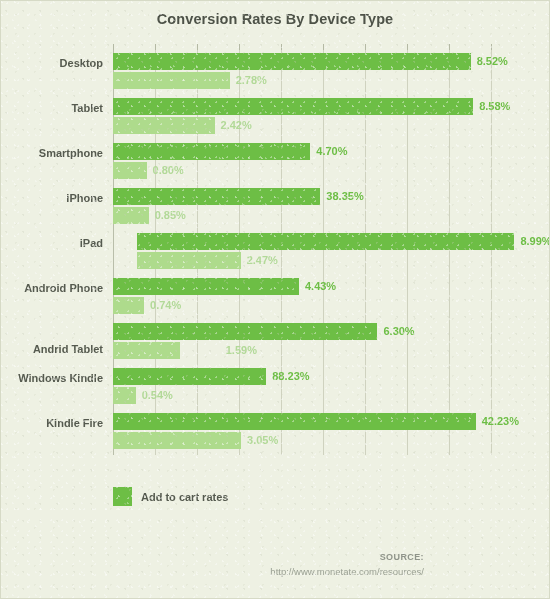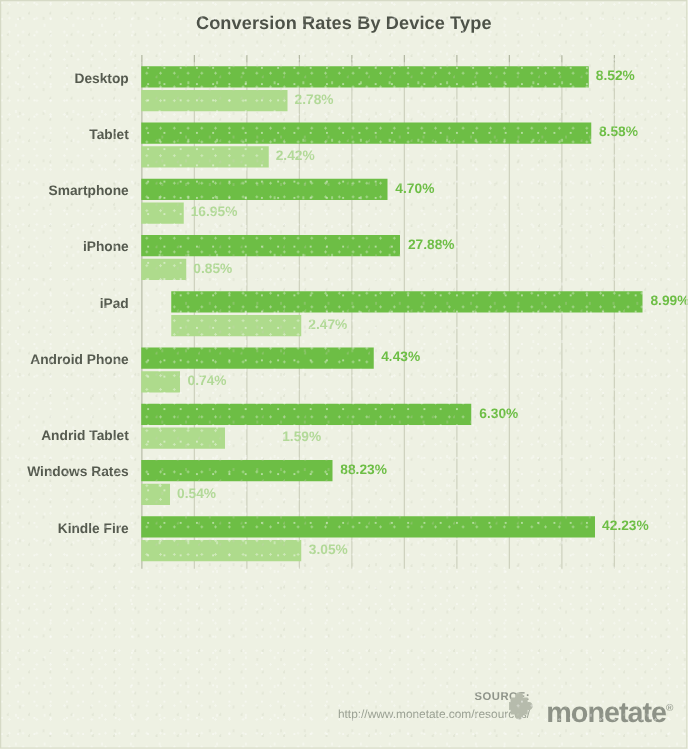--- a/index.html
+++ b/index.html
@@ -232,25 +232,25 @@
       <div class="bar-group" style="top: 45px;">
         <div class="bar primary" style="width: 360.171px; background: rgb(109, 190, 69);"></div>
         <div class="bar-value primary" style="left: 366.171px;">8.58%</div>
         <div class="bar secondary" style="width: 101.587px; background: rgb(174, 219, 140);"></div>
         <div class="bar-value secondary" style="left: 107.587px;">2.42%</div>
       </div>
       <div class="bar-group" style="top: 90px;">
         <div class="bar primary" style="width: 197.297px; background: rgb(109, 190, 69);"></div>
         <div class="bar-value primary" style="left: 203.297px;">4.70%</div>
         <div class="bar secondary" style="width: 33.5824px; background: rgb(174, 219, 140);"></div>
-        <div class="bar-value secondary" style="left: 39.5824px;">16.95%</div>
+        <div class="bar-value secondary" style="left: 39.5824px;">0.80%</div>
       </div>
       <div class="bar-group" style="top: 135px;">
         <div class="bar primary" style="width: 207.371px; background: rgb(109, 190, 69);"></div>
-        <div class="bar-value primary" style="left: 213.371px;">27.88%</div>
+        <div class="bar-value primary" style="left: 213.371px;">38.35%</div>
         <div class="bar secondary" style="width: 35.6813px; background: rgb(174, 219, 140);"></div>
         <div class="bar-value secondary" style="left: 41.6813px;">0.85%</div>
       </div>
       <div class="bar-group" style="top: 180px; margin-left: 24px;">
         <div class="bar primary" style="width: 377.382px; background: rgb(109, 190, 69);"></div>
         <div class="bar-value primary" style="left: 383.382px;">8.99%</div>
         <div class="bar secondary" style="width: 103.686px; background: rgb(174, 219, 140);"></div>
         <div class="bar-value secondary" style="left: 109.686px;">2.47%</div>
       </div>
       <div class="bar-group" style="top: 225px; text-align: center;">
@@ -281,34 +281,30 @@
 </div>
 
 <div id="cat-labels">
     <div class="cat-label" style="top: 56px;">Desktop</div>
     <div class="cat-label" style="top: 101px;">Tablet</div>
     <div class="cat-label" style="top: 146px;">Smartphone</div>
     <div class="cat-label" style="top: 191px;">iPhone</div>
     <div class="cat-label" style="top: 236px;">iPad</div>
     <div class="cat-label" style="top: 281px;">Android Phone</div>
     <div class="cat-label" style="top: 342px;">Andrid Tablet</div>
-    <div class="cat-label" style="top: 371px;">Windows Rates</div>
+    <div class="cat-label" style="top: 371px;">Windows Kindle</div>
     <div class="cat-label" style="top: 416px;">Kindle Fire</div>
   </div>
 
 <div id="legend">
+    <div class="legend-item">
+      <div class="legend-swatch" style="background: rgb(109, 190, 69);"></div>
+      <div class="legend-label">Add to cart rates</div>
+    </div>
   </div>
 
 <div id="footer">
   <div id="source-label">SOURCE:</div>
   <div id="source-url">http://www.monetate.com/resources/</div>
-  <div id="brand">
-    <span>
-      <svg width="27" height="27" viewBox="0 0 32 32" aria-hidden="true">
-        <path fill="#b6bbac" d="M12.2 2.2c2.1 0 3.8 1.5 3.8 3.4 0 .5-.1 1-.3 1.4h4.6v4.7c.4-.2.9-.3 1.4-.3 1.9 0 3.4 1.7 3.4 3.8s-1.5 3.8-3.4 3.8c-.5 0-1-.1-1.4-.3v4.6h-4.6c.2.4.3.9.3 1.4 0 1.9-1.7 3.4-3.8 3.4s-3.8-1.5-3.8-3.4c0-.5.1-1 .3-1.4H4.1v-4.6c-.4.2-.9.3-1.4.3v-7.6c.5 0 1 .1 1.4.3V7h4.6c-.2-.4-.3-.9-.3-1.4 0-1.9 1.7-3.4 3.8-3.4z"></path>
-      </svg>
-    </span>
-    <span id="brand-name"><span>monetate</span><span id="brand-tm">®</span></span>
-  </div>
 </div>
 
 <div class="paper-texture"></div>
 <div class="frame"></div>
 
 </body></html>

